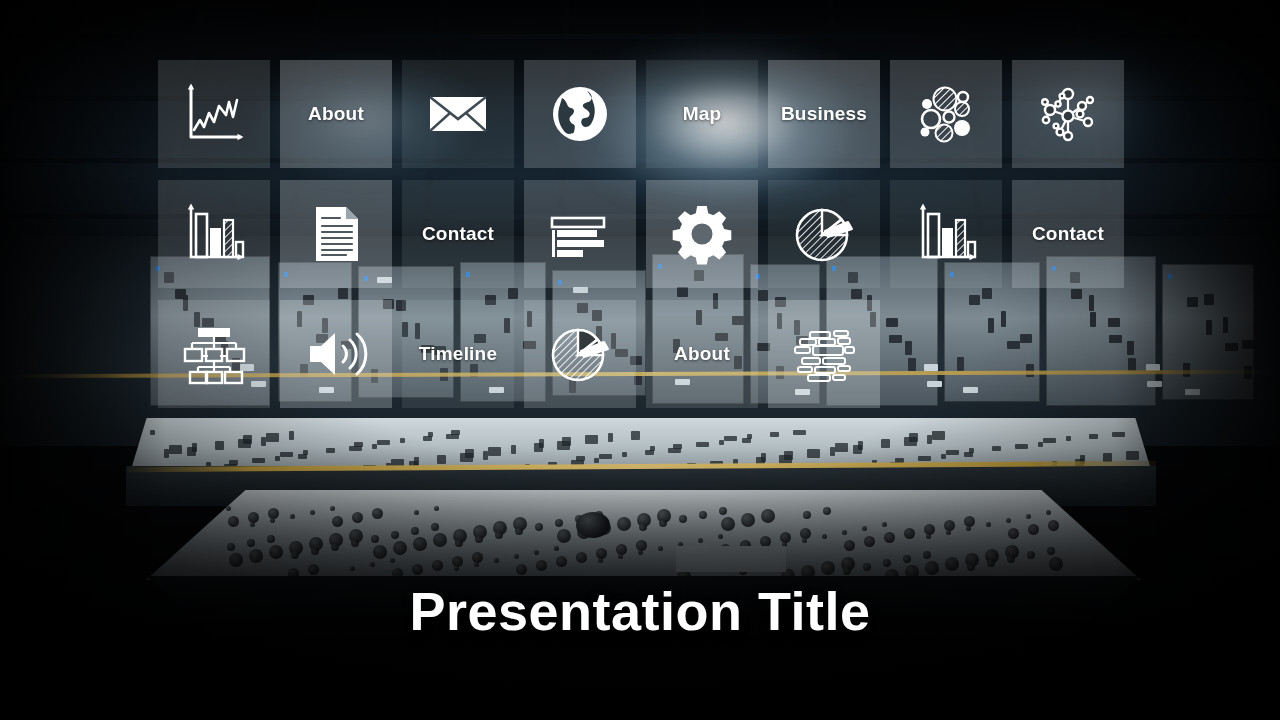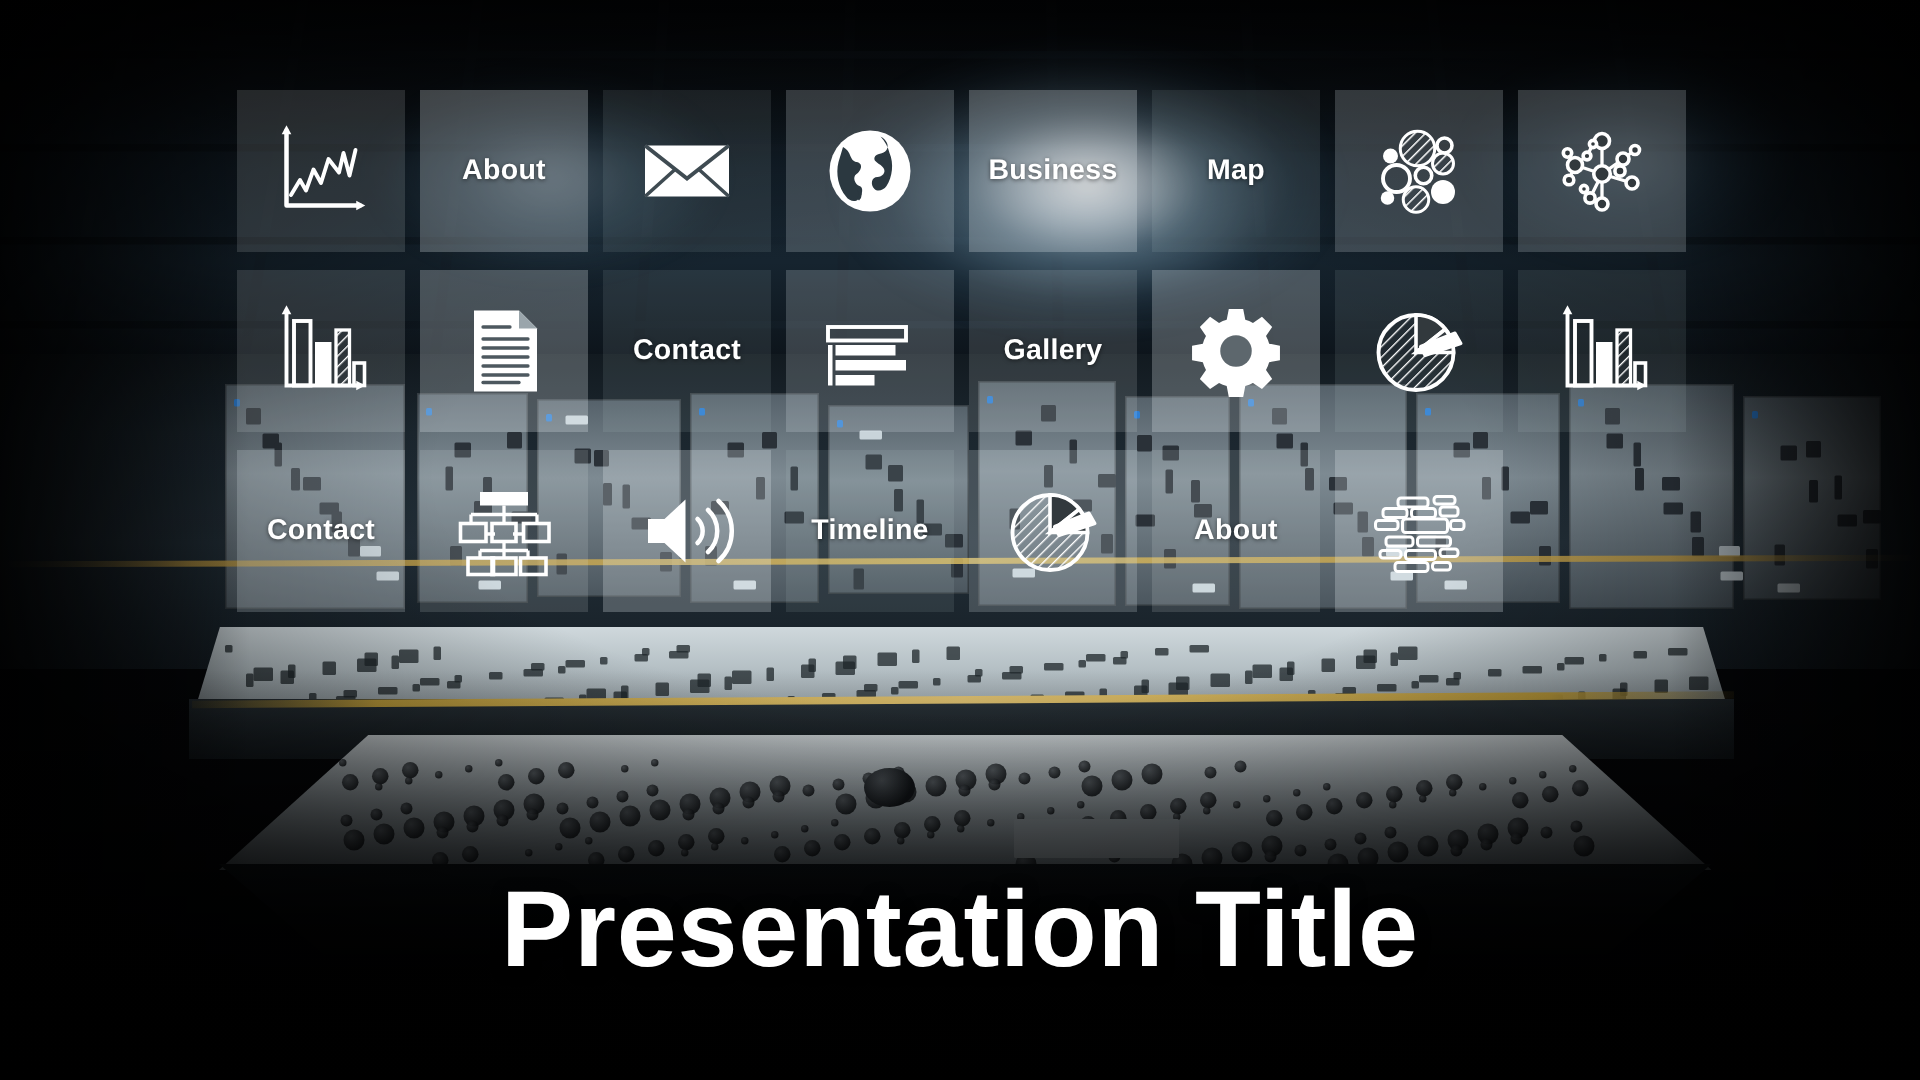--- a/index.html
+++ b/index.html
@@ -139,21 +139,21 @@
   .tile svg{ display:block; }
   .ico{ width:64px; height:64px; }
 
   
   .titleblock{
     position:absolute; left:0; top:583px; width:1280px;
     text-align:center;
   }
   .ptitle{
     color:#ffffff;
-    font-size:72px;
+    font-size:54px;
     font-weight:700;
     letter-spacing:.5px;
     line-height:1.04;
     text-shadow:0 2px 10px rgba(0,0,0,.6);
   }
   .psub{
     margin-top:4px;
     color:#f0f3f5;
     font-size:28px;
     font-weight:400;
@@ -647,25 +647,25 @@
           <svg class="ico" viewBox="0 0 64 64">
       <circle cx="32" cy="32" r="27" fill="#fff"></circle>
       <path d="M14 16 c6 3 4 9 9 10 c5 1 3 6 0 8 c-3 2 -1 7 2 8 c3 1 2 6 -1 9 c-2 2 -6 1 -8 -2
                c-5 -6 -7 -15 -5 -23 Z" fill="#2b3840"></path>
       <path d="M39 9 c4 2 6 6 4 9 c-2 3 -7 2 -8 5 c-1 3 4 4 6 7 c2 3 -1 6 -4 6 c-4 0 -5 5 -2 8
                c2 2 6 1 8 -2 c4 -6 5 -15 2 -22 c-1 -4 -3 -8 -6 -11 Z" fill="#2b3840"></path>
       <path d="M24 44 c2 2 2 5 0 7" stroke="#2b3840" stroke-width="2" fill="none"></path>
     </svg>
         </span>
       </div>
+      <div class="tile l0">
+        <span class="label">Map</span>
+      </div>
       <div class="tile l3">
         <span class="label">Business</span>
-      </div>
-      <div class="tile l0">
-        <span class="label">Map</span>
       </div>
       <div class="tile l2">
         <span>
           <svg class="ico" viewBox="0 0 64 64">
       <defs>
         <pattern id="hatchA_7" width="5" height="5" patternTransform="rotate(45)" patternUnits="userSpaceOnUse">
           <rect width="5" height="5" fill="none"></rect>
           <line x1="0" y1="0" x2="0" y2="5" stroke="#fff" stroke-width="2"></line>
         </pattern>
       </defs>
@@ -751,23 +751,20 @@
         <span>
           <svg class="ico" viewBox="0 0 64 64">
       <rect x="4" y="16" width="52" height="9" fill="none" stroke="#fff" stroke-width="2.6"></rect>
       <rect x="9" y="28" width="40" height="7" fill="#fff"></rect>
       <rect x="9" y="38" width="47" height="7" fill="#fff"></rect>
       <rect x="9" y="48" width="26" height="7" fill="#fff"></rect>
       <rect x="4" y="28" width="3" height="27" fill="#fff"></rect>
     </svg>
         </span>
       </div>
-      <div class="tile l1">
-        <span class="label">Gallery</span>
-      </div>
       <div class="tile l3">
         <span>
           <svg class="ico" viewBox="0 0 64 64">
       <path fill="#fff" d="M27.2 4 h9.6 l1.4 7.2 a21 21 0 0 1 5.1 2.1 l6 -4.1 l6.8 6.8 l-4.1 6
         a21 21 0 0 1 2.1 5.1 l7.2 1.4 v9.6 l-7.2 1.4 a21 21 0 0 1 -2.1 5.1 l4.1 6 l-6.8 6.8 l-6 -4.1
         a21 21 0 0 1 -5.1 2.1 l-1.4 7.2 h-9.6 l-1.4 -7.2 a21 21 0 0 1 -5.1 -2.1 l-6 4.1 l-6.8 -6.8
         l4.1 -6 a21 21 0 0 1 -2.1 -5.1 l-7.2 -1.4 v-9.6 l7.2 -1.4 a21 21 0 0 1 2.1 -5.1 l-4.1 -6
         l6.8 -6.8 l6 4.1 a21 21 0 0 1 5.1 -2.1 z"></path>
       <circle cx="32" cy="32" r="10.5" fill="#5d676d"></circle>
     </svg>

